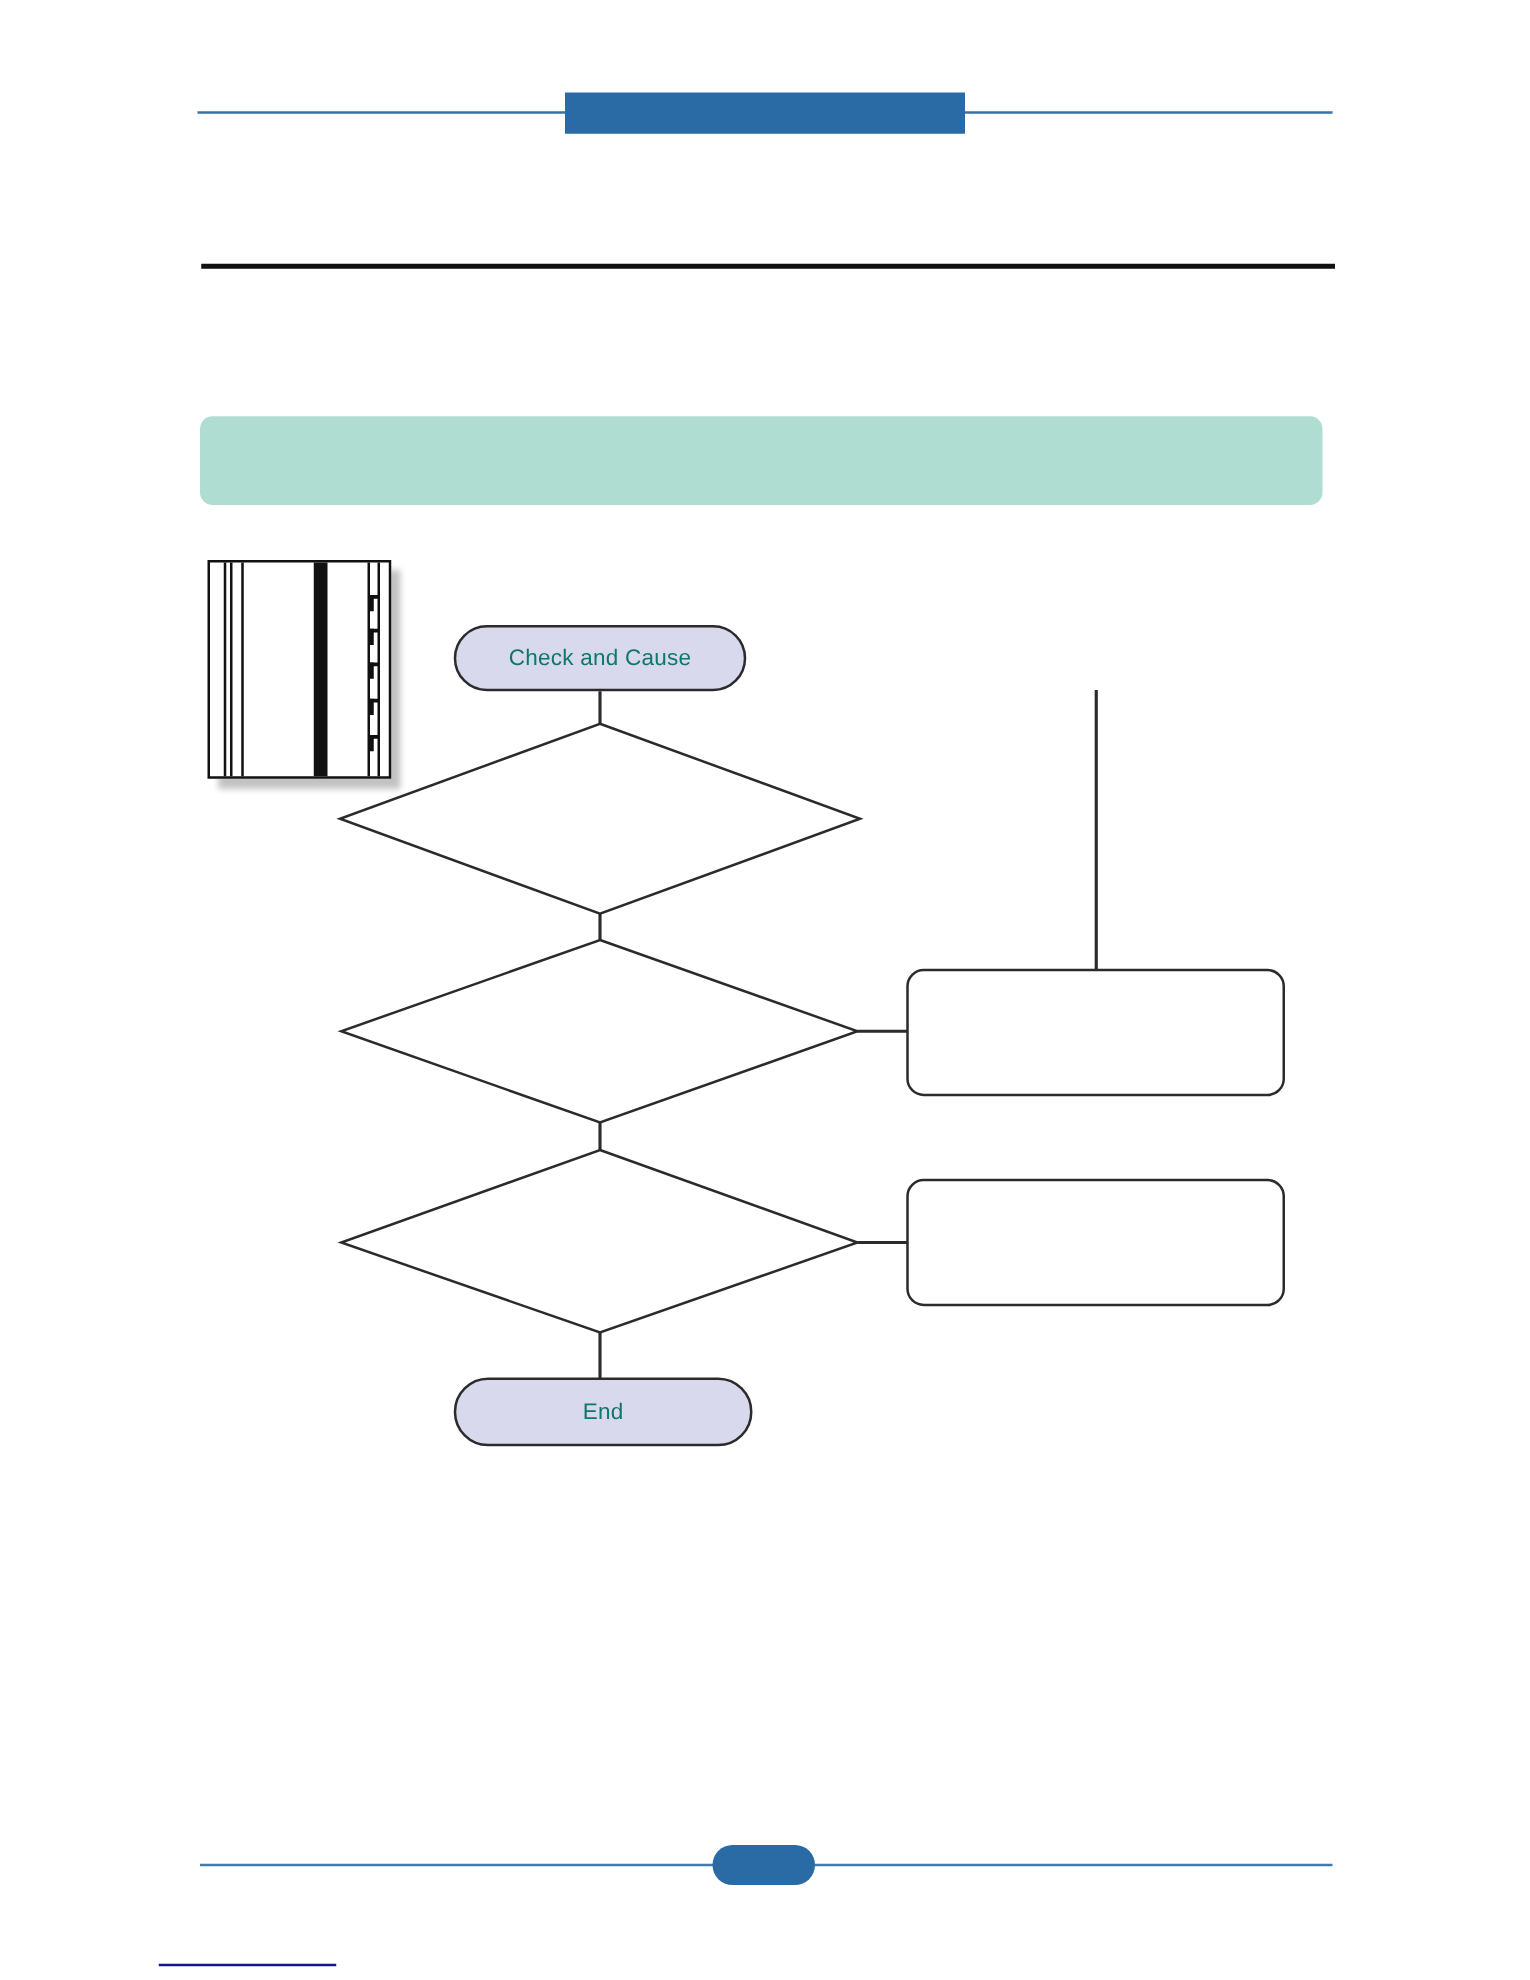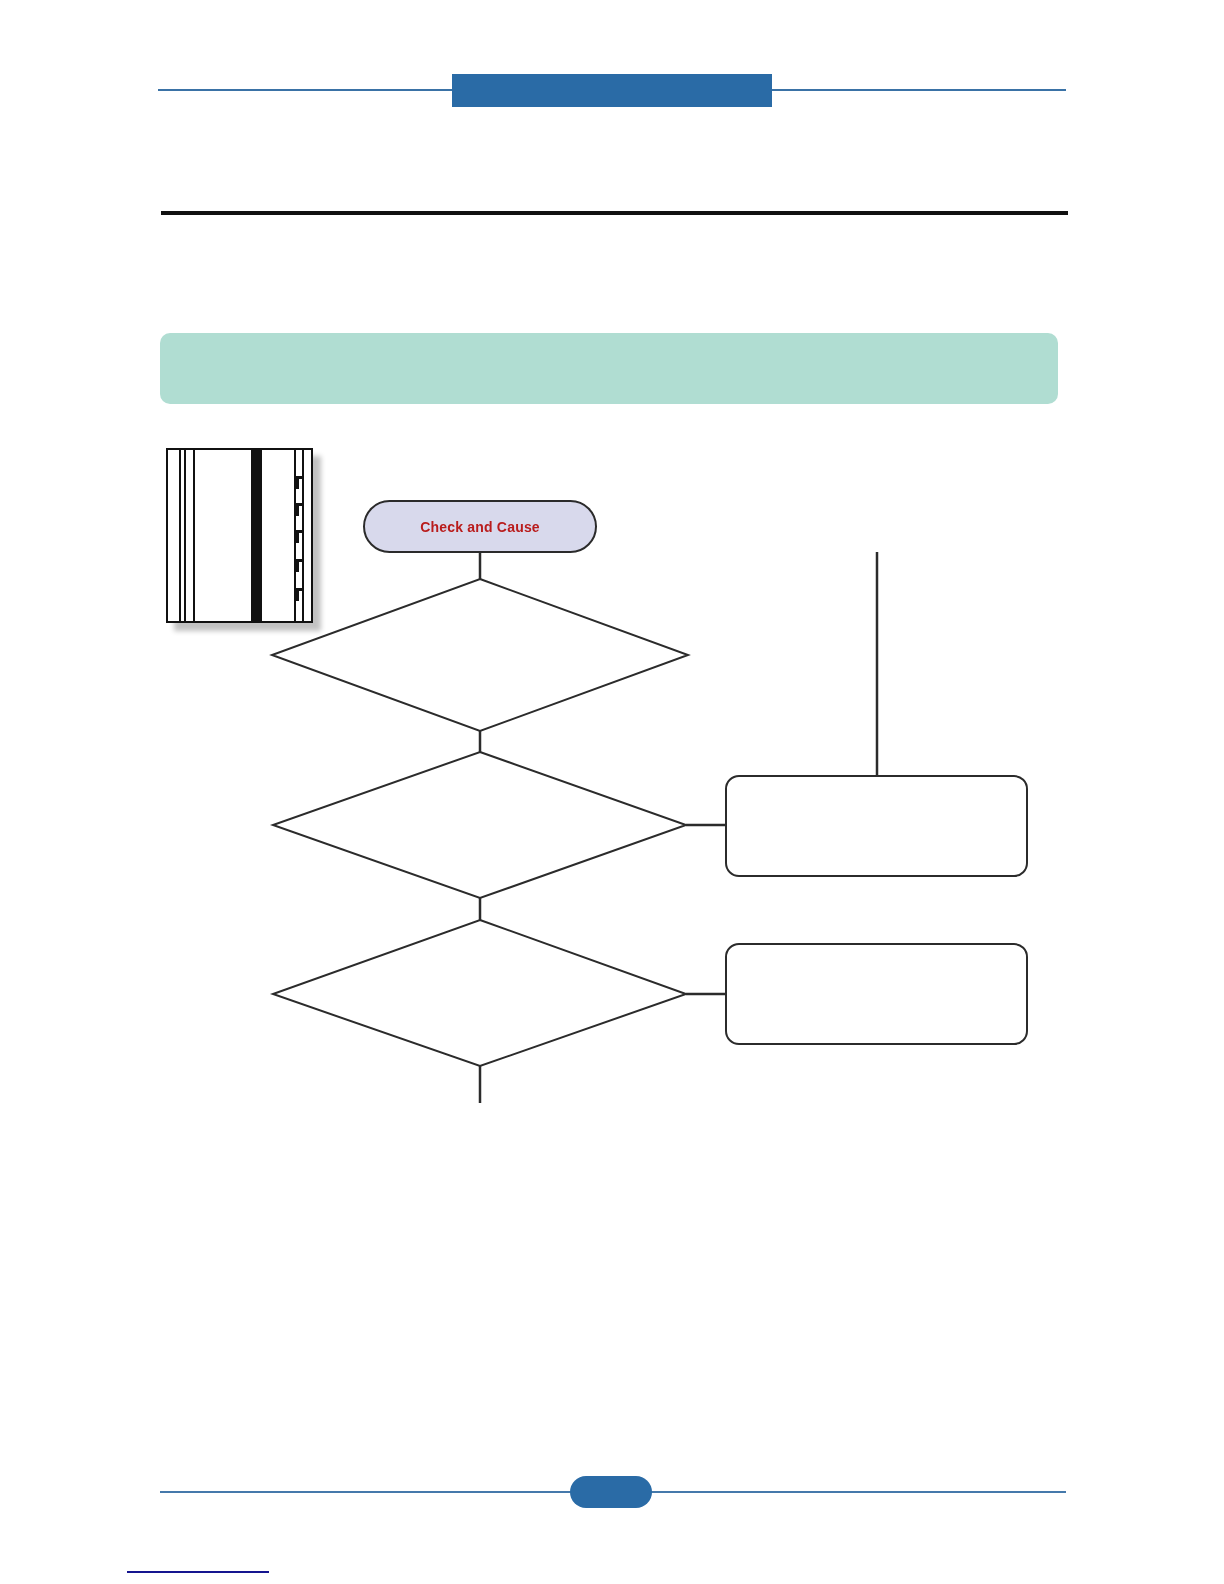--- a/index.html
+++ b/index.html
@@ -49,21 +49,21 @@
 
   
   .flow-svg{left:0;top:0;width:1224px;height:1584px;pointer-events:none;}
   .flow-svg polygon{fill:#ffffff;stroke:var(--pill-border);stroke-width:2;}
   .flow-svg line{stroke:var(--pill-border);stroke-width:2.5;}
 
   
   .pill{
     display:flex;align-items:center;justify-content:center;
     background:var(--pill-fill);border:2px solid var(--pill-border);
-    border-radius:28px;font-weight:bold;font-size:14px;color:#b91c1c;
+    border-radius:28px;font-weight:normal;font-size:18px;color:#0f766e;
     box-sizing:border-box;letter-spacing:0.2px;
   }
   .pill-check{left:363px;top:500px;width:234px;height:53px;}
   .pill-solution{left:755px;top:500px;width:235px;height:52px;}
   .pill-end{left:363px;top:1102px;width:239px;height:55px;}
 
   
   .solbox{
     background:#ffffff;border:2px solid var(--pill-border);border-radius:14px;
     box-sizing:border-box;
@@ -113,20 +113,23 @@
     <line x1="877" y1="552" x2="877" y2="776"></line>
 
     <polygon points="480,579 688,655 480,731 272,655"></polygon>
     <polygon points="480,752 686,825 480,898 273,825"></polygon>
     <polygon points="480,920 686,994 480,1066 273,994"></polygon>
   </svg>
 
   <div class="abs pill pill-check">
     <span>Check and Cause</span>
   </div>
+  <div class="abs pill pill-end">
+    <span>End</span>
+  </div>
 
   <div class="abs solbox solbox1"></div>
   <div class="abs solbox solbox2"></div>
 
   <div class="abs footer-line"></div>
   <div class="abs footer-pill"></div>
   <div class="abs footnote-rule"></div>
 
 </div>
 

